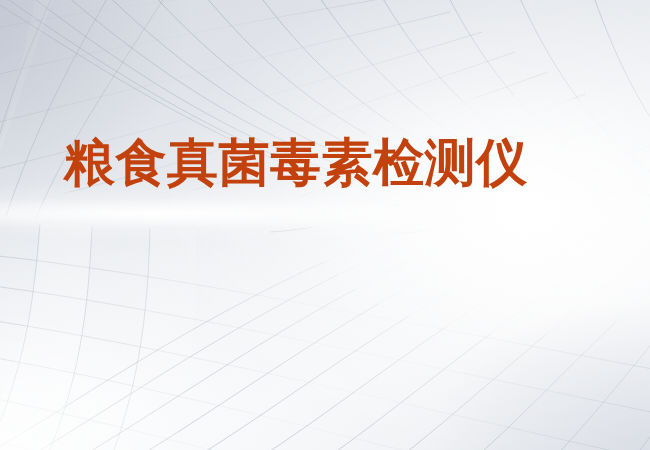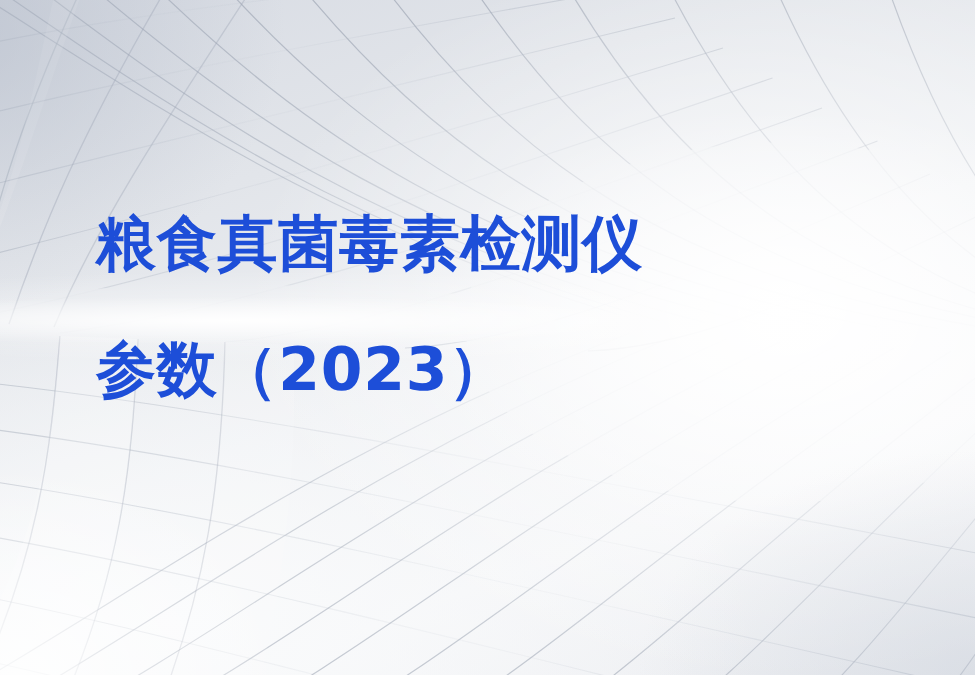--- a/index.html
+++ b/index.html
@@ -55,23 +55,23 @@
   
 
   .title-block {
     position: absolute;
     left: 64px;
     top: 140px;
     width: 540px;
   }
 
   .title-line {
-    color: #1d4ed8;
+    color: #c2410c;
     font-weight: bold;
-    font-size: 40px;
+    font-size: 51px;
     line-height: 47px;
     letter-spacing: 0.5px;
     white-space: nowrap;
     text-rendering: geometricPrecision;
   }
 
   .title-line-1 { margin-bottom: 37px; }
 </style>
 </head>
 <body>
@@ -180,16 +180,15 @@
 
     <rect x="0" y="0" width="650" height="450" fill="url(#softGlow)"></rect>
   </svg>
 
   <div class="bg-layer bg-streak"></div>
 
   <div class="bg-layer bg-vignette"></div>
 
   <div class="title-block">
     <div class="title-line title-line-1">粮食真菌毒素检测仪</div>
-    <div class="title-line title-line-2">参数（2023）</div>
   </div>
 
 </div>
 
 </body></html>

